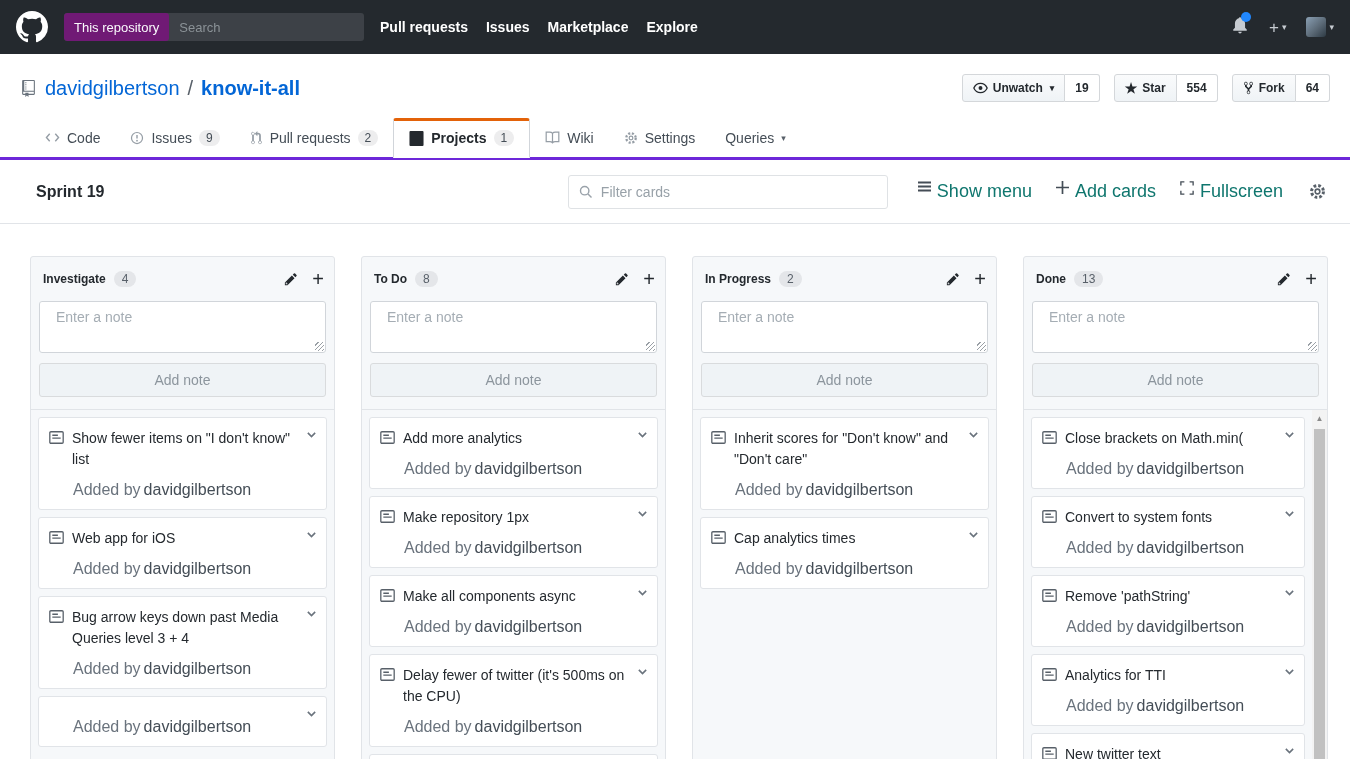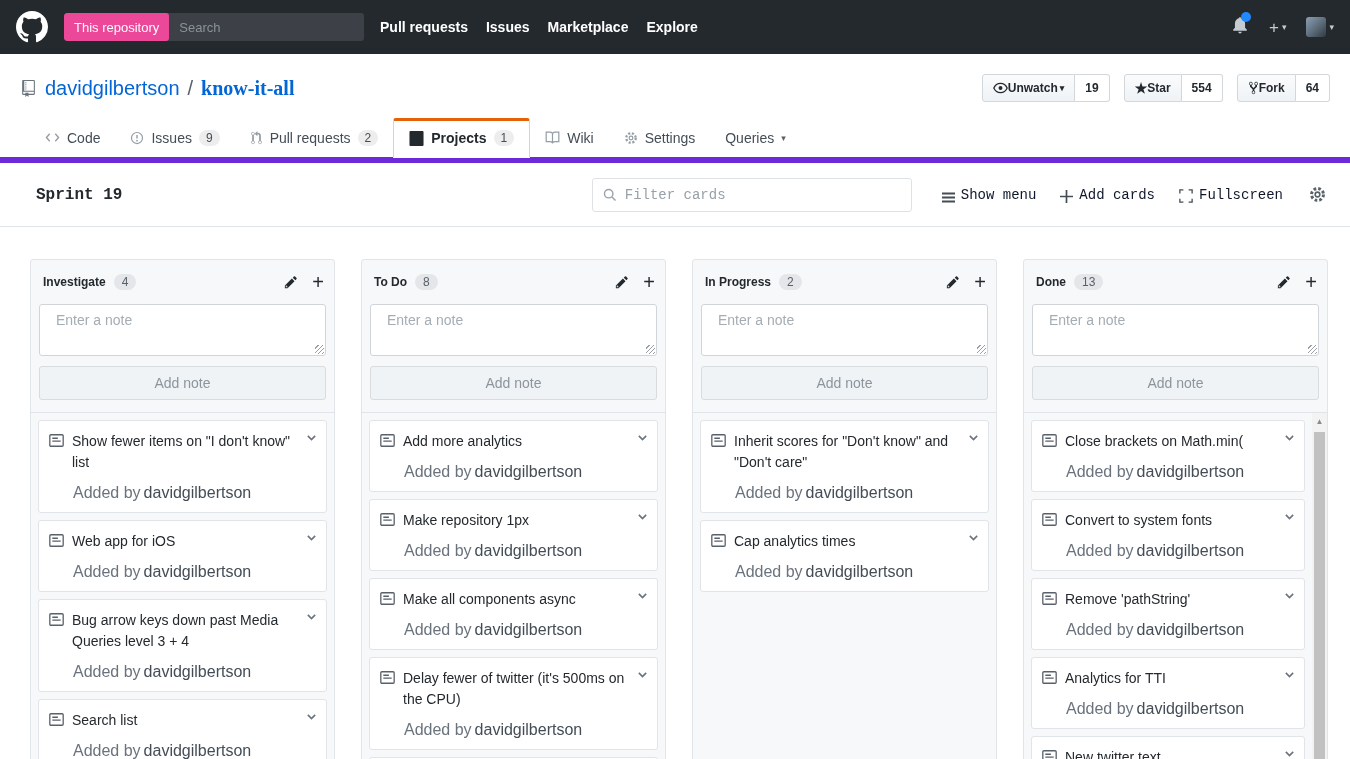--- a/index.html
+++ b/index.html
@@ -5,21 +5,21 @@
   * { margin:0; padding:0; box-sizing:border-box; }
   html,body { width:1350px; height:759px; overflow:hidden; background:#fff;
     font-family:"Liberation Sans", sans-serif; color:#24292e; }
 
   
   .gh-header { height:54px; background:#24292e; display:flex; align-items:center;
     padding:0 16px; gap:16px; }
   .gh-logo { width:32px; height:32px; flex:none; cursor:pointer; }
   .scoped-search { width:300px; height:28px; background:#3d4147; border-radius:3px;
     display:flex; align-items:stretch; overflow:hidden; }
-  .scope-label { background:#ec4899; color:#fafbfc; font-size:13px; display:flex;
+  .scope-label { background:#701a75; color:#fafbfc; font-size:13px; display:flex;
     align-items:center; padding:0 10px; white-space:nowrap; border-radius:3px; }
   .scoped-search input { flex:1; background:transparent; border:0; outline:none;
     color:#fff; font-size:13px; padding:0 10px; font-family:inherit; }
   .scoped-search input::placeholder { color:#8b9297; }
   .gh-nav { display:flex; gap:18px; align-items:center; }
   .gh-nav a { color:#fff; font-size:14px; font-weight:700; text-decoration:none; cursor:pointer; }
   .gh-spacer { flex:1; }
   .gh-right { display:flex; align-items:center; gap:20px; }
   .bell-wrap { position:relative; cursor:pointer; }
   .noti-dot { position:absolute; top:-4px; right:-2px; width:10px; height:10px;
@@ -29,55 +29,55 @@
   .plus-glyph { font-size:17px; line-height:1; }
   .caret { font-size:9px; color:#c6cbd1; }
   .avatar { width:20px; height:20px; border-radius:3px;
     background:linear-gradient(135deg,#8aa0b4 0%,#5c6a77 55%,#2e3a44 100%); }
 
   
   .repo-head { display:flex; align-items:center; padding:20px 20px 0 20px; }
   .repo-title { display:flex; align-items:center; gap:8px; font-size:20px; }
   .repo-title a { color:#0366d6; text-decoration:none; cursor:pointer; }
   .repo-title .sep { color:#586069; }
-  .repo-name { font-weight:700;font-family:Liberation Serif, serif; }
+  .repo-name { font-weight:700; }
   .repo-actions { margin-left:auto; display:flex; gap:14px; }
   .btn-group { display:flex; }
-  .btn { display:inline-flex; align-items:center; padding:3px 10px;
+  .btn { display:inline-flex; align-items:center; gap:5px; padding:3px 10px;
     font-size:12px; font-weight:700; color:#24292e;
     background:linear-gradient(#fafbfc,#eff3f6); border:1px solid #d4d7da;
     border-radius:3px 0 0 3px; cursor:pointer; height:28px; }
   .social-count { display:inline-flex; align-items:center; padding:3px 10px; font-size:12px;
     font-weight:700; background:#fff; border:1px solid #d4d7da; border-left:0;
     border-radius:0 3px 3px 0; height:28px; cursor:pointer; }
   .btn .caret { color:#24292e; margin-left:2px; }
   .star-glyph { font-size:14px; line-height:1; }
 
   
-  .tabs { margin-top:16px; padding-left:30px; border-bottom:6px solid #6d28d9; display:flex; }
+  .tabs { margin-top:16px; padding-left:30px; border-bottom:3px solid #6d28d9; display:flex; }
   .tab { display:inline-flex; align-items:center; gap:7px; padding:11px 15px;
     font-size:14px; color:#444d56; text-decoration:none; cursor:pointer; }
   .tab svg { flex:none; }
   .tab.active { background:#fff; border:1px solid #d1d5da; border-bottom-color:#fff;
     border-top:3px solid #e36209; border-radius:3px 3px 0 0; margin-bottom:-1px;
     padding-top:9px; font-weight:700; color:#24292e; }
   .pill { background:rgba(27,31,35,.08); border-radius:10px; padding:1px 7px;
     font-size:12px; font-weight:400; color:#444d56; }
 
   
   .proj-toolbar { height:64px; display:flex; align-items:center;
-    padding:0 24px 0 36px; border-bottom:1px solid #e1e4e8;font-family:Liberation Mono, monospace; }
+    padding:0 24px 0 36px; border-bottom:1px solid #e1e4e8; }
   .proj-title { font-size:16px; font-weight:700; }
   .tb-spacer { flex:1; }
   .filter-box { width:320px; height:34px; border:1px solid #dfe2e5; border-radius:3px;
     display:flex; align-items:center; padding:0 10px; gap:8px; margin-right:30px;
     background:#fff; }
   .filter-box input { border:0; outline:none; flex:1; font-size:14px; font-family:inherit; }
   .filter-box input::placeholder { color:#98a1a8; }
-  .tool-link { display:flex; align-items:flex-end; gap:6px; font-size:14px; color:#0f172a;
+  .tool-link { display:flex; align-items:flex-start; gap:6px; font-size:18px; color:#0f766e;
     margin-right:24px; cursor:pointer; white-space:nowrap; }
   .gear-btn { cursor:pointer; display:flex; margin-left:2px; }
 
   
   .board { padding:32px 0 0 30px; display:flex; gap:26px; background:#fff; }
   .column { width:305px; flex:none; height:540px; background:#f6f8fa;
     border:1px solid #e1e4e8; border-radius:3px; overflow:hidden; }
   .col-header { display:flex; align-items:center; gap:8px; padding:12px 10px 0 12px; }
   .col-title { font-size:12px; font-weight:700; }
   .col-count { background:rgba(27,31,35,.08); border-radius:20px; padding:1px 8px;
@@ -351,27 +351,20 @@
       <svg width="13" height="13" viewBox="0 0 16 16">
         <path fill="none" stroke="#6a737d" stroke-width="2" d="m3.5 6 4.5 4.5L12.5 6"></path>
       </svg>
     </span>
     <div class="card-meta">
       <span>Added by</span><a>davidgilbertson</a>
     </div>
   </div>
 
   <div class="card">
-    <div class="card-top">
-      <svg class="note-ic" width="15" height="13" viewBox="0 0 16 14">
-        <rect x="0.8" y="0.8" width="14.4" height="12.4" rx="1.2" fill="none" stroke="#586069" stroke-width="1.4"></rect>
-        <path stroke="#586069" stroke-width="1.4" d="M3.5 4.6h6M3.5 7.6h9"></path>
-      </svg>
-      <span class="card-title">Search list</span>
-    </div>
     <span class="card-chevron">
       <svg width="13" height="13" viewBox="0 0 16 16">
         <path fill="none" stroke="#6a737d" stroke-width="2" d="m3.5 6 4.5 4.5L12.5 6"></path>
       </svg>
     </span>
     <div class="card-meta">
       <span>Added by</span><a>davidgilbertson</a>
     </div>
   </div>
 </div>

